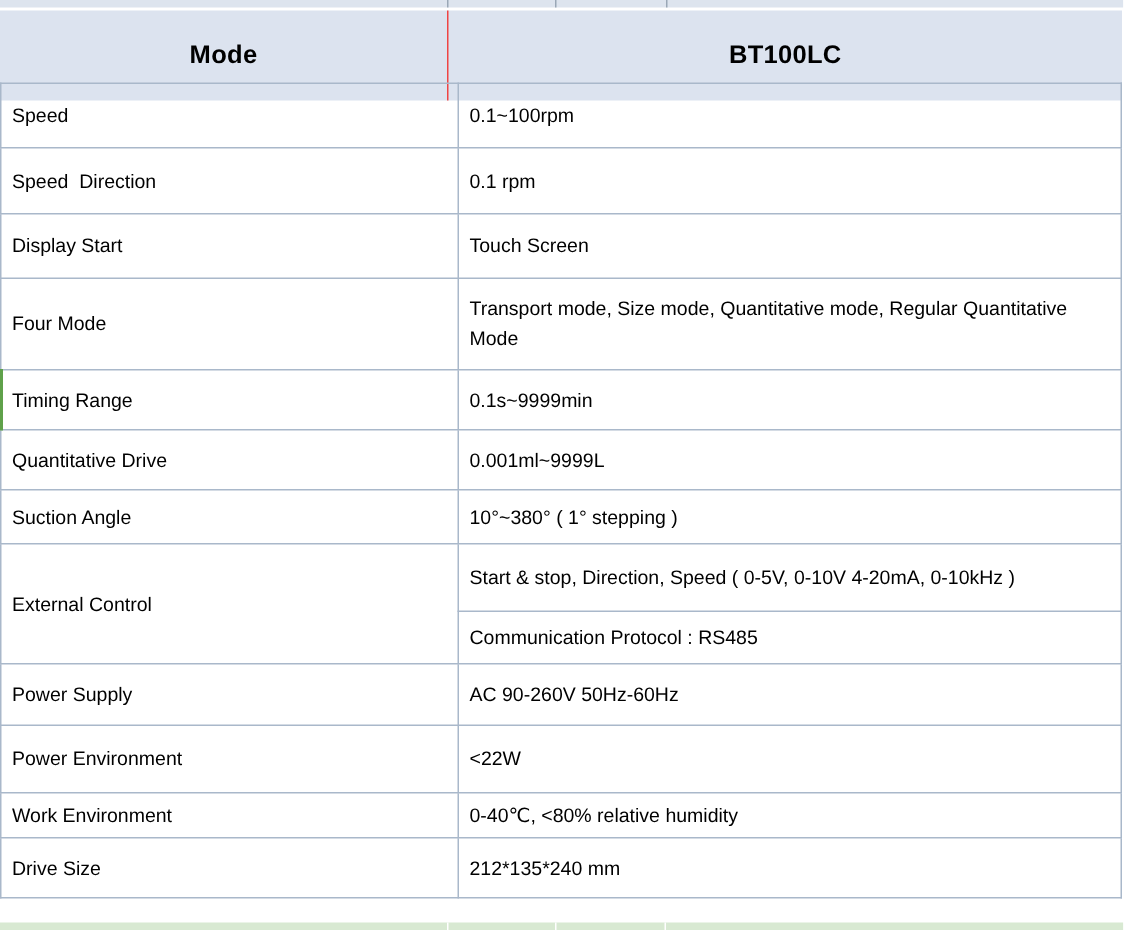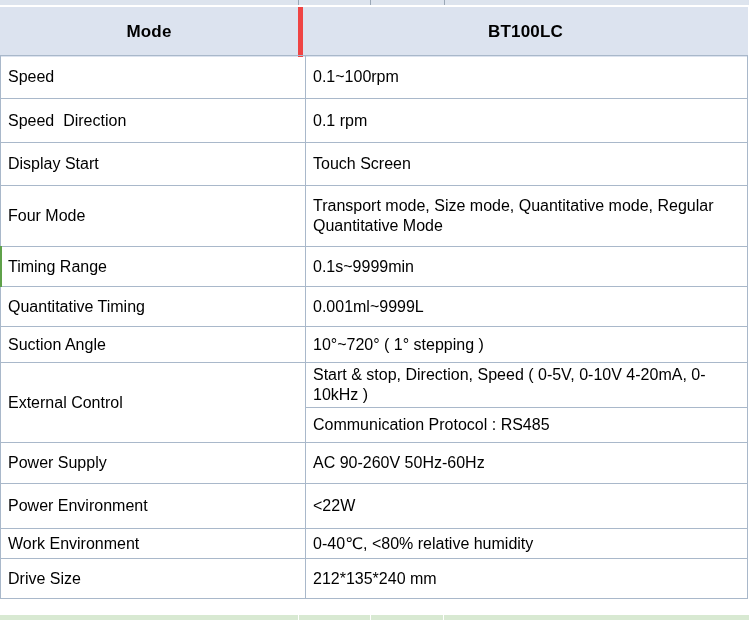--- a/index.html
+++ b/index.html
@@ -13,37 +13,37 @@
   }
   
   .top-strip{
     position:absolute;top:0;left:0;width:749px;height:5px;
     background:#dde4ee;
   }
   .top-strip .sep{position:absolute;top:0;width:1px;height:5px;background:#9aa7b6;}
   .top-strip .sep.s1{left:298px}.top-strip .sep.s2{left:370px}.top-strip .sep.s3{left:444px}
   
   .header-row{
-    position:absolute;top:7px;left:0;width:748px;height:50px;
+    position:absolute;top:7px;left:0;width:748px;height:60px;
     background:#dce3ef;display:flex;
   }
   .header-cell{
     display:flex;align-items:center;justify-content:center;
     font-size:17px;font-weight:bold;letter-spacing:.2px;
   }
   .header-cell.c1{width:298px;}
-  .header-cell.c2{flex:1;border-left:5px solid #ef4444;}
+  .header-cell.c2{flex:1;border-left:1px solid #ef4444;}
   
   table.spec{
     position:absolute;top:55px;left:0;
     width:748px;border-collapse:collapse;table-layout:fixed;
   }
   table.spec td{
     border:1px solid #a9b8ca;
-    font-size:16px;
+    font-size:13px;
     vertical-align:middle;
     padding:0 6px 0 7px;
     white-space:pre-wrap;
     line-height:20px;
     overflow:hidden;
   }
   td.label{width:291px;}
   tr.h43{height:43px}tr.h44{height:44px}tr.h61{height:61px}
   tr.h40{height:40px}tr.h36{height:36px}tr.h45{height:45px}
   tr.h35{height:35px}tr.h41{height:41px}tr.h47{height:30px}
@@ -89,26 +89,26 @@
       </tr>
       <tr class="h61">
         <td class="label">Four Mode</td>
         <td>Transport mode, Size mode, Quantitative mode, Regular Quantitative Mode</td>
       </tr>
       <tr class="h40">
         <td class="label">Timing Range</td>
         <td>0.1s~9999min</td>
       </tr>
       <tr class="h40">
-        <td class="label">Quantitative Timing</td>
+        <td class="label">Quantitative Drive</td>
         <td>0.001ml~9999L</td>
       </tr>
       <tr class="h36">
         <td class="label">Suction Angle</td>
-        <td>10°~720° ( 1° stepping )</td>
+        <td>10°~380° ( 1° stepping )</td>
       </tr>
       <tr class="h45">
         <td class="label" rowspan="2">External Control</td>
         <td>Start &amp; stop, Direction, Speed ( 0-5V, 0-10V 4-20mA, 0-10kHz )</td>
       </tr>
       <tr class="h35">
         <td>Communication Protocol : RS485</td>
       </tr>
       <tr class="h41">
         <td class="label">Power Supply</td>

